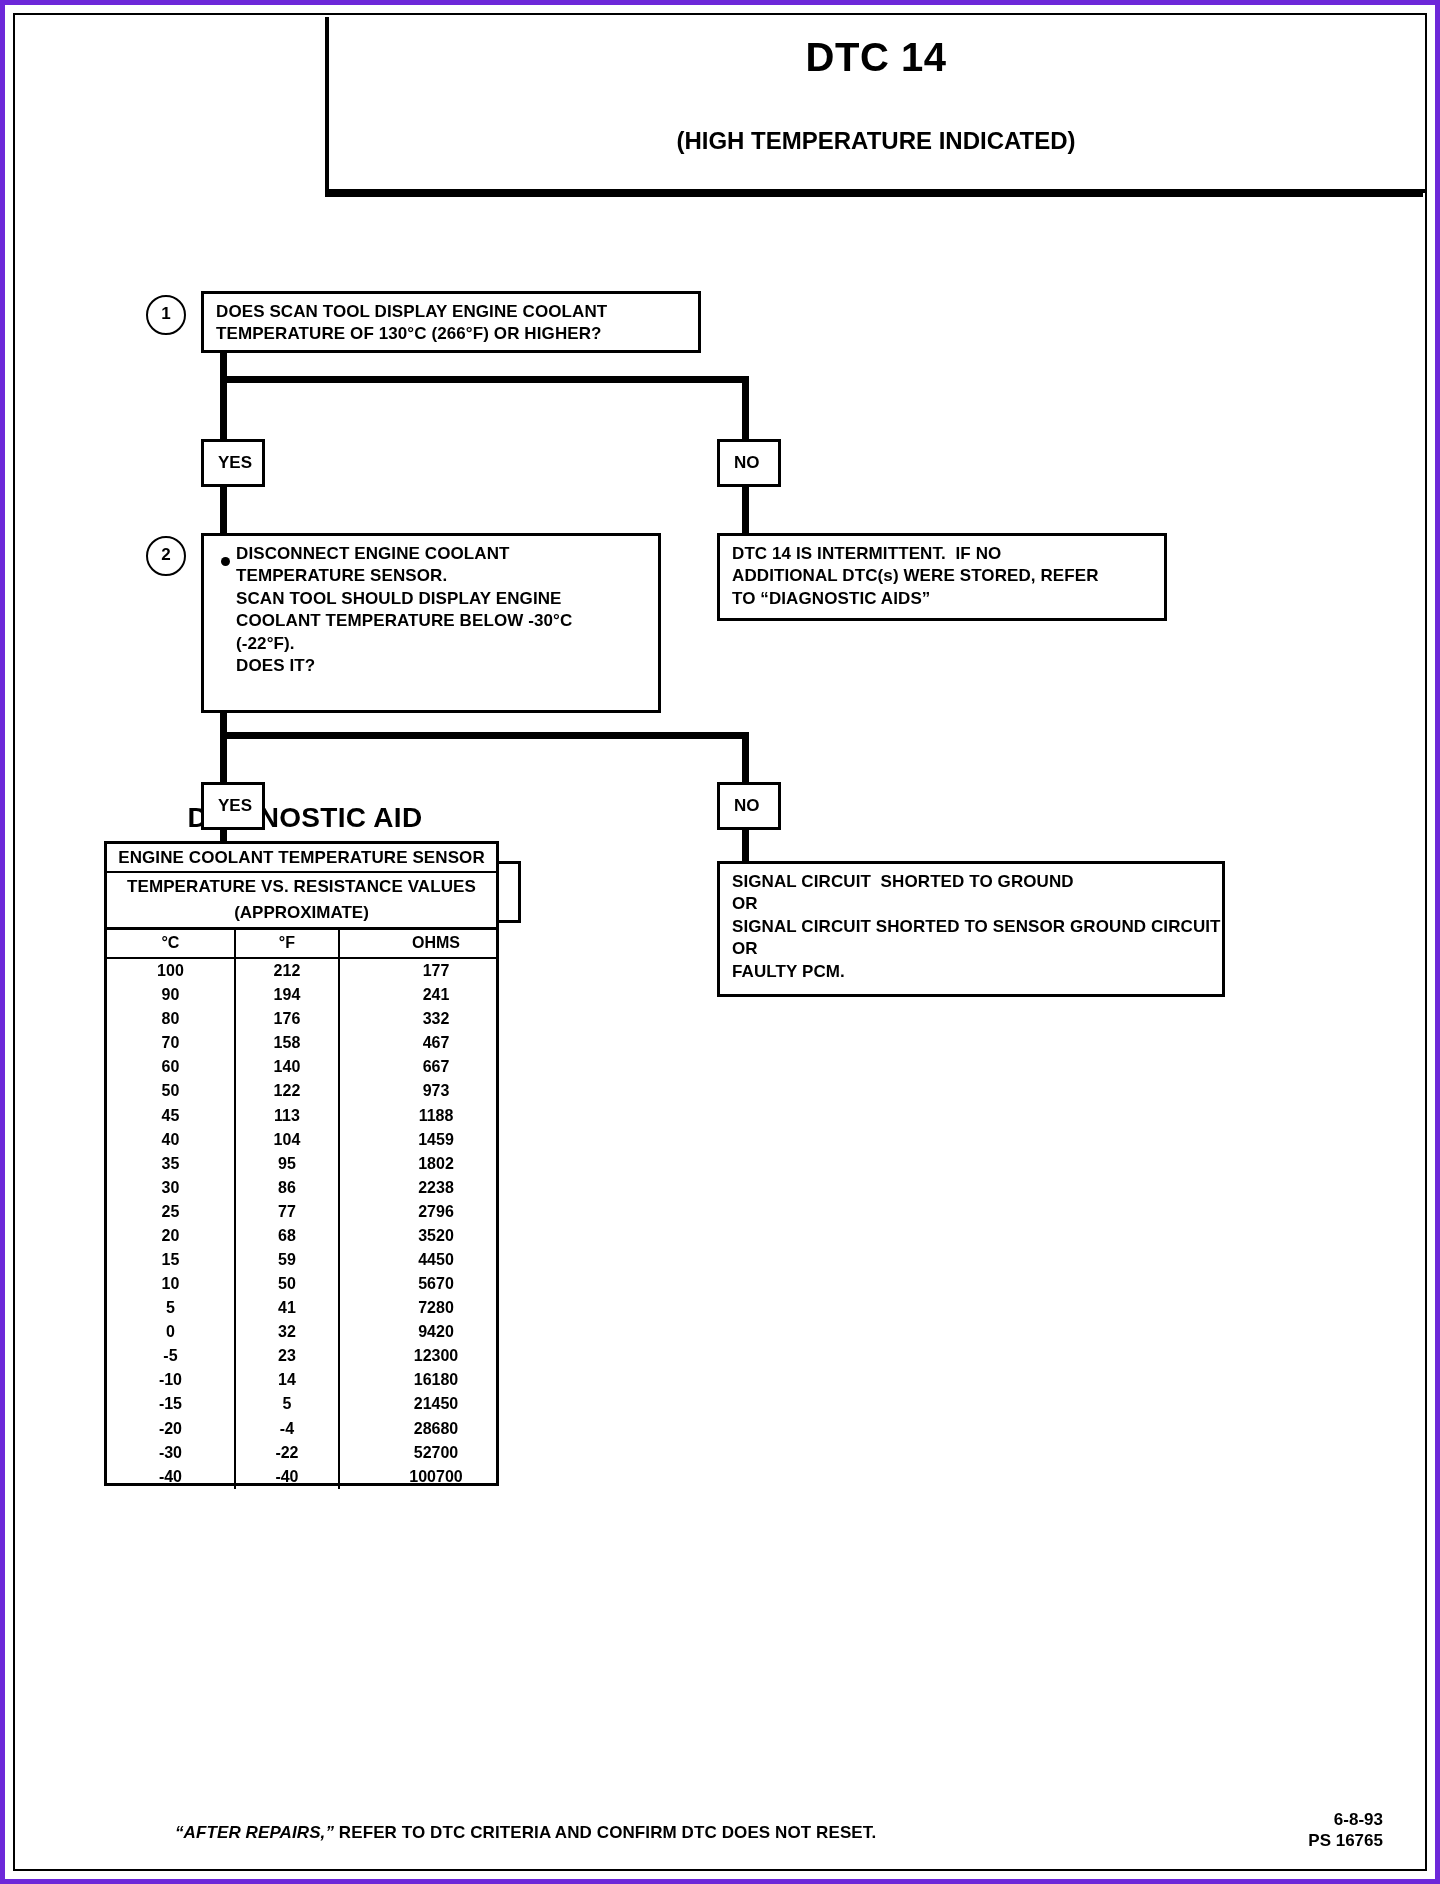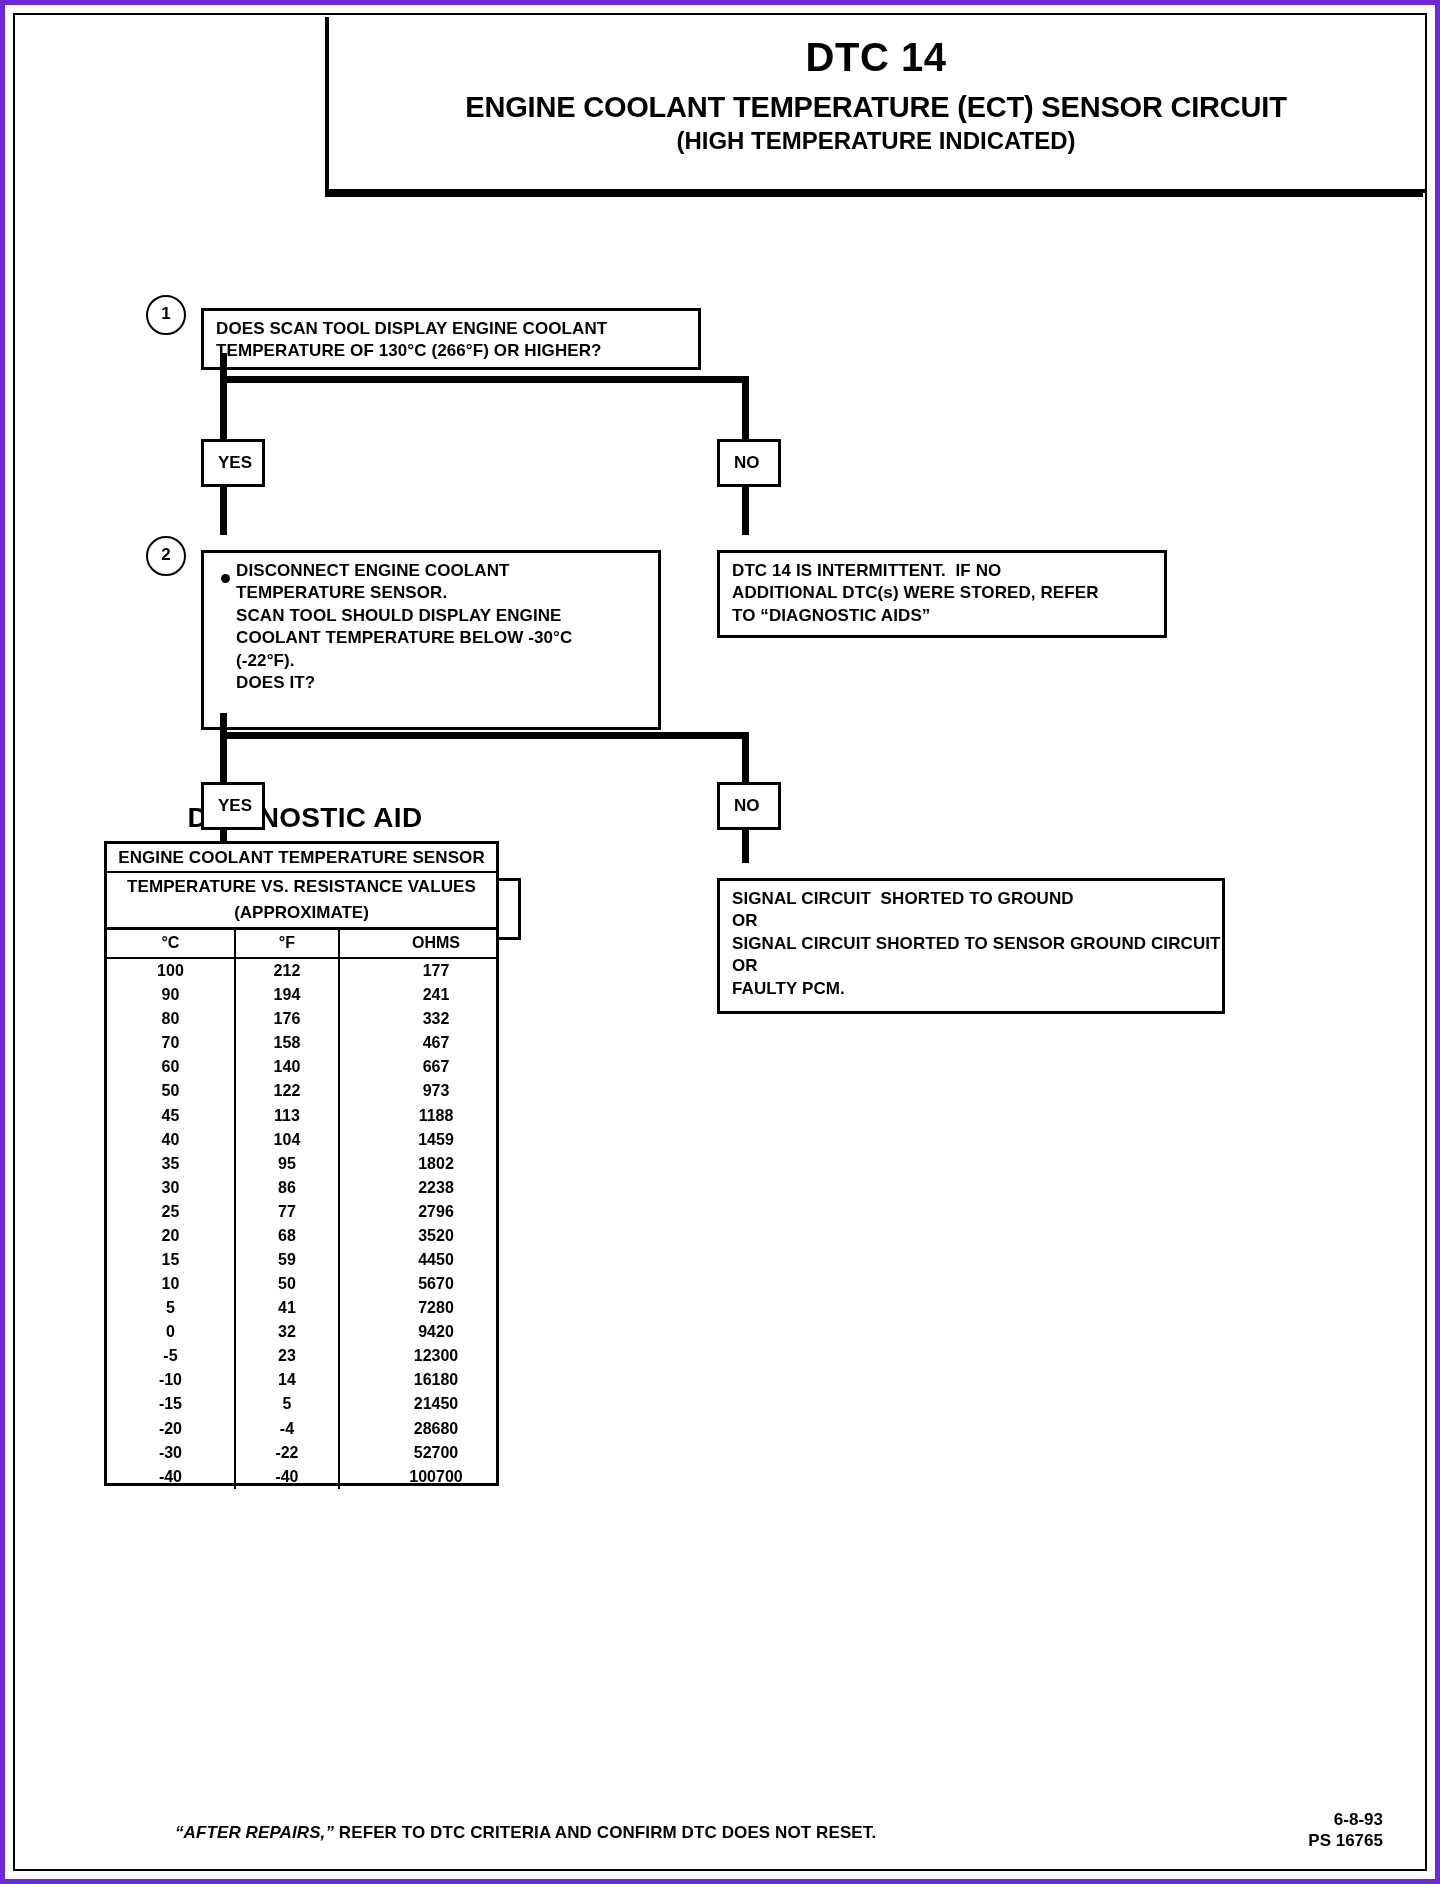--- a/index.html
+++ b/index.html
@@ -39,21 +39,21 @@
   .dtc-sub2{
     position:absolute;left:0;right:0;top:110px;text-align:center;
     font-size:24px;font-weight:bold;
   }
 
   
   .fbox{
     position:absolute;box-sizing:border-box;
     border:3px solid #000;background:#fff;
     font-size:17px;font-weight:bold;line-height:1.32;
-    padding:7px 10px 6px 12px;letter-spacing:.1px;margin-top:17px;
+    padding:7px 10px 6px 12px;letter-spacing:.1px;
   }
   .fbox .ln{display:block;white-space:pre;}
 
   
   .step{
     position:absolute;width:36px;height:36px;border:2.5px solid #000;
     border-radius:50%;background:#fff;
     font-size:17px;font-weight:bold;text-align:center;line-height:33px;
     z-index:5;
   }
@@ -120,21 +120,20 @@
 </style>
 </head>
 <body>
 
 <div class="page">
   <div class="inner-border"></div>
 
   <div class="title-box">
     <div class="tb-inner"></div>
     <div class="dtc-title">DTC 14</div>
-    <div class="dtc-sub1">ENGINE COOLANT TEMPERATURE (ECT) SENSOR CIRCUIT</div>
     <div class="dtc-sub2">(HIGH TEMPERATURE INDICATED)</div>
   </div>
 
   <div class="step" style="left:141px;top:290px;">1</div>
   <div class="fbox" style="left:196px;top:286px;width:500px;height:62px;">
     <span class="ln">DOES SCAN TOOL DISPLAY ENGINE COOLANT</span>
     <span class="ln">TEMPERATURE OF 130°C (266°F) OR HIGHER?</span>
   </div>
 
   <div class="ln-v" style="left:215px;top:348px;height:28px;"></div>

